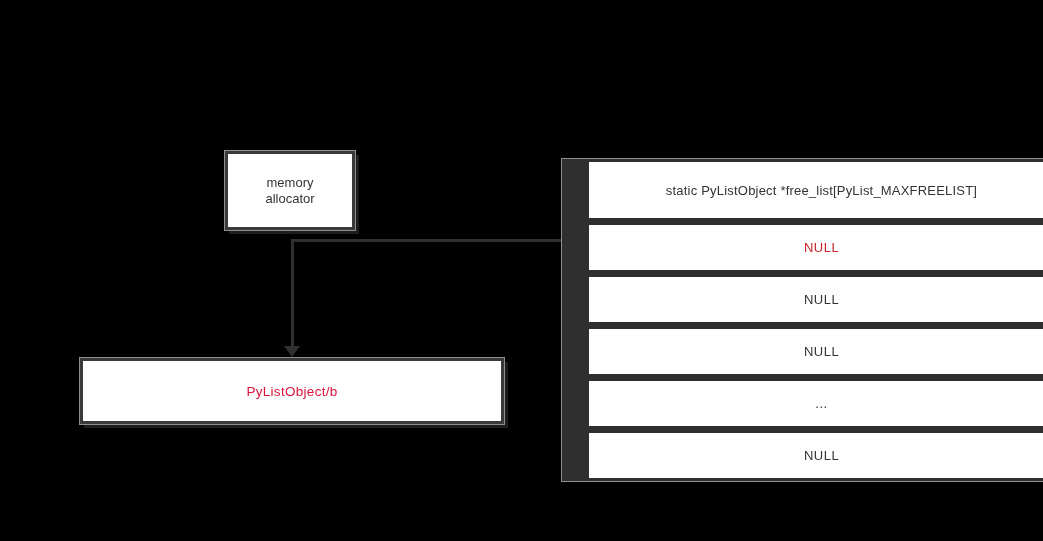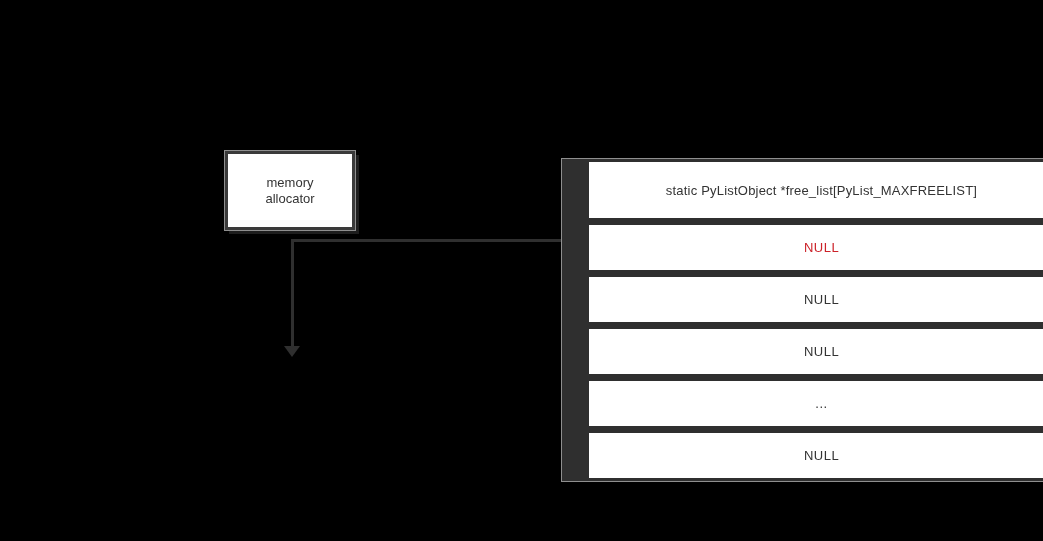--- a/index.html
+++ b/index.html
@@ -113,20 +113,23 @@
     <div>
       <div>memory</div>
       <div>allocator</div>
     </div>
   </div>
 
   <div class="hline"></div>
   <div class="vline"></div>
   <div class="arrowhead"></div>
 
+  <div class="node pylist">
+    <span class="pylist-label">PyListObject/b</span>
+  </div>
 
   <div class="freelist">
     <div class="cell header">static PyListObject *free_list[PyList_MAXFREELIST]</div>
     <div class="cell highlight">NULL</div>
     <div class="cell">NULL</div>
     <div class="cell">NULL</div>
     <div class="cell">...</div>
     <div class="cell">NULL</div>
   </div>
 

